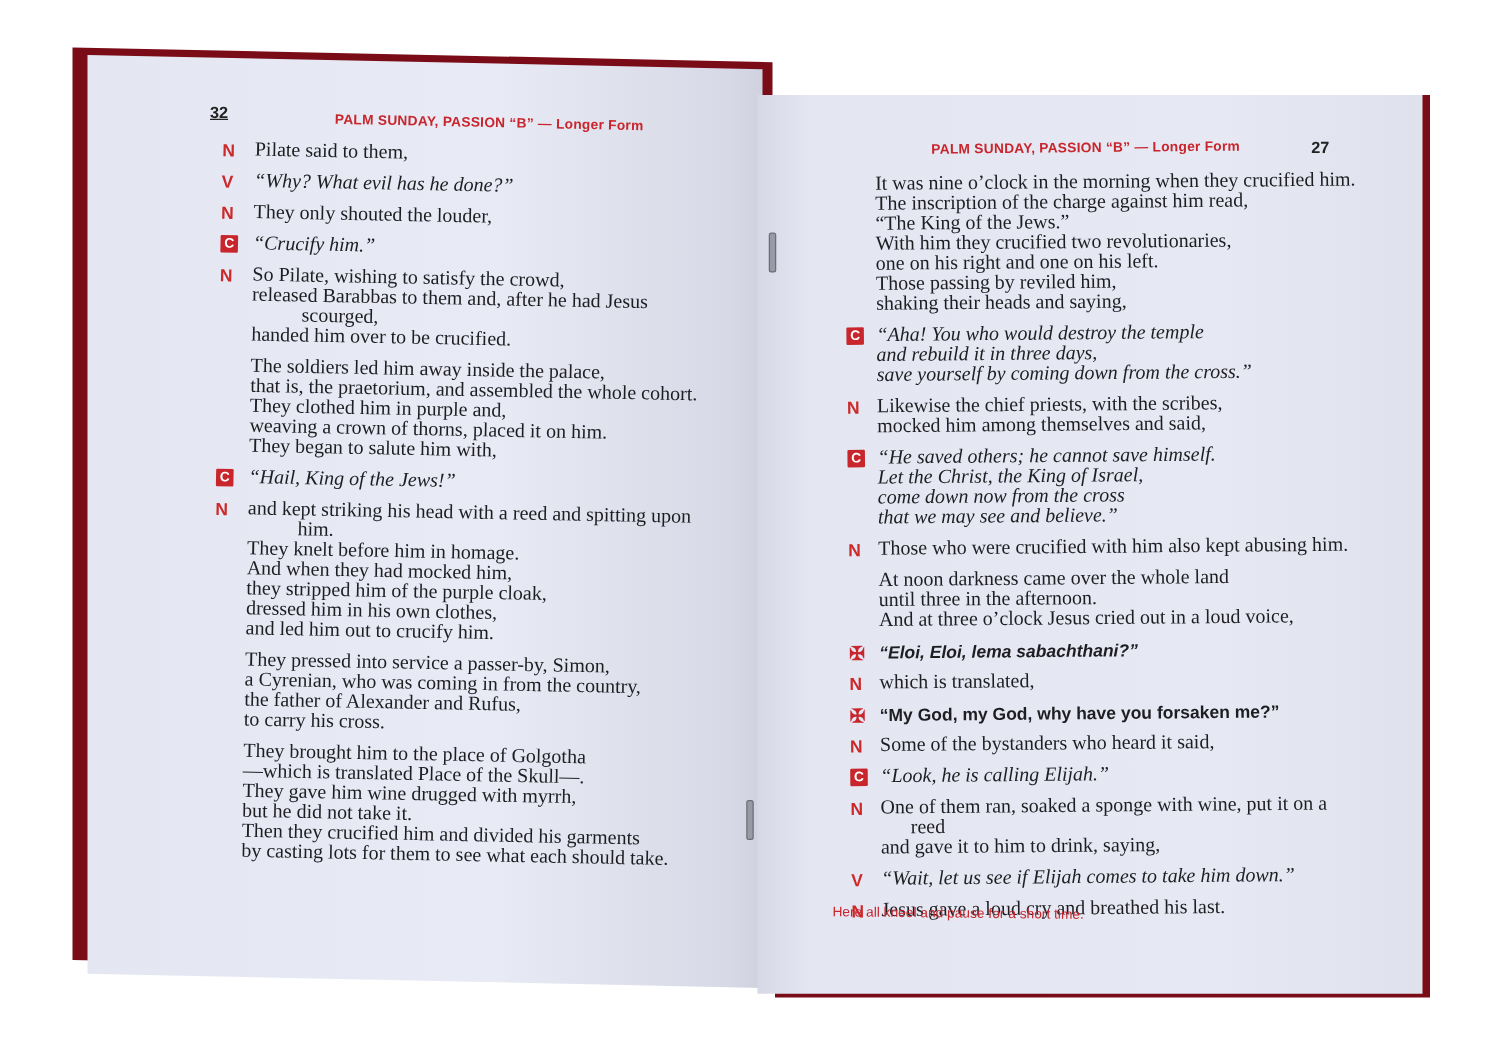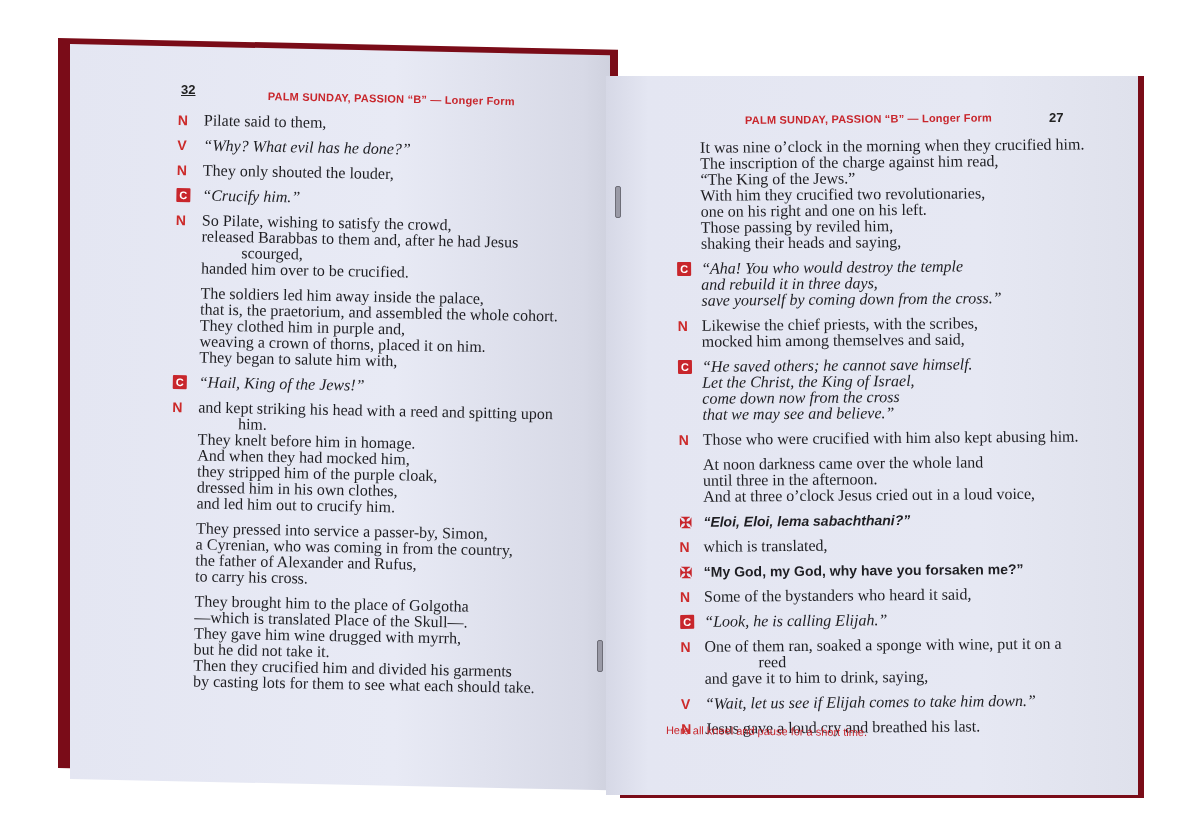--- a/index.html
+++ b/index.html
@@ -47,21 +47,21 @@
   .right-text { transform: rotate(-0.5deg); transform-origin:left top; }
 </style>
 </head>
 <body>
 
 <div class="book">
   <div class="cover-left"></div>
   <div class="cover-right"></div>
 
   <div class="page-left"></div>
-  <div class="page-num" style="left:181px; top:82px;text-decoration:underline;">32</div>
+  <div class="page-num" style="left:168px; top:82px;text-decoration:underline;">32</div>
   <div class="running-head" style="left:268px; top:90px; transform:rotate(1.2deg); transform-origin:left top;">PALM SUNDAY, PASSION “B” — Longer Form</div>
 
   <div class="col left-text" id="left-col" style="left:178px; top:112px; width:390px;">
       <div style="position: absolute; left: 0px; top: 0px;">
         <span class="marker" style="left: 0px; top: 0px;">N</span>
         <div class="line" style="position: absolute; left: 26px; top: 0px;">Pilate said to them,</div>
       </div>
       <div style="position: absolute; left: 0px; top: 25px;">
         <span class="marker" style="left: 0px; top: 0px;">V</span>
         <div class="line it" style="position: absolute; left: 26px; top: 0px;">“Why? What evil has he done?”</div>
@@ -175,21 +175,21 @@
         <span class="marker" style="left: 0px; top: 0px;">N</span>
         <div class="line" style="position: absolute; left: 24px; top: 0px;">Some of the bystanders who heard it said,</div>
       </div>
       <div style="position: absolute; left: 0px; top: 474px;">
         <span class="marker box" style="left: 0px; top: 1px;">C</span>
         <div class="line it" style="position: absolute; left: 24px; top: 0px;">“Look, he is calling Elijah.”</div>
       </div>
       <div style="position: absolute; left: 0px; top: 499px;">
         <span class="marker" style="left: 0px; top: 0px;">N</span>
         <div class="line" style="position: absolute; left: 24px; top: 0px;">One of them ran, soaked a sponge with wine, put it on a</div>
-        <div class="line" style="position: absolute; left: 78px; top: 16px;">reed</div>
+        <div class="line" style="position: absolute; left: 48px; top: 16px;">reed</div>
         <div class="line" style="position: absolute; left: 24px; top: 32px;">and gave it to him to drink, saying,</div>
       </div>
       <div style="position: absolute; left: 0px; top: 556px;">
         <span class="marker" style="left: 0px; top: 0px;">V</span>
         <div class="line it" style="position: absolute; left: 24px; top: 0px;">“Wait, let us see if Elijah comes to take him down.”</div>
       </div>
       <div style="position: absolute; left: 0px; top: 581px;">
         <span class="marker" style="left: 0px; top: 0px;">N</span>
         <div class="line" style="position: absolute; left: 24px; top: 0px;">Jesus gave a loud cry and breathed his last.</div>
       </div>

